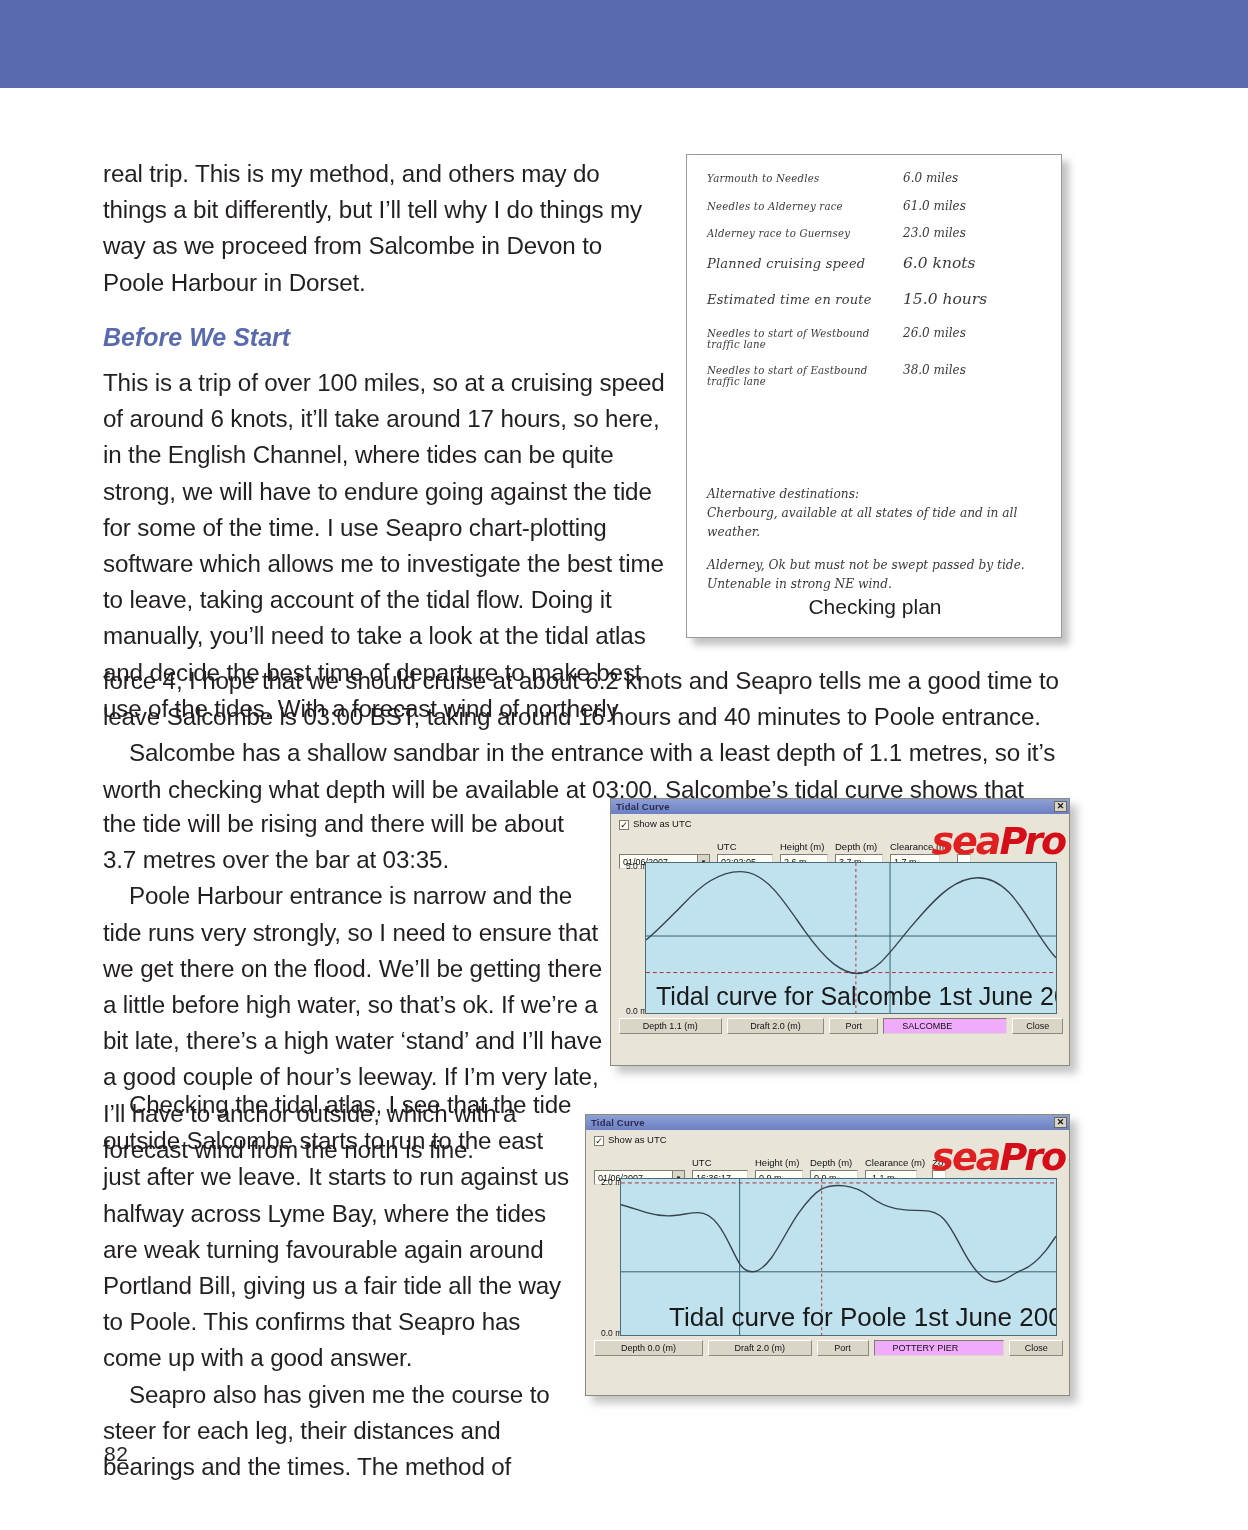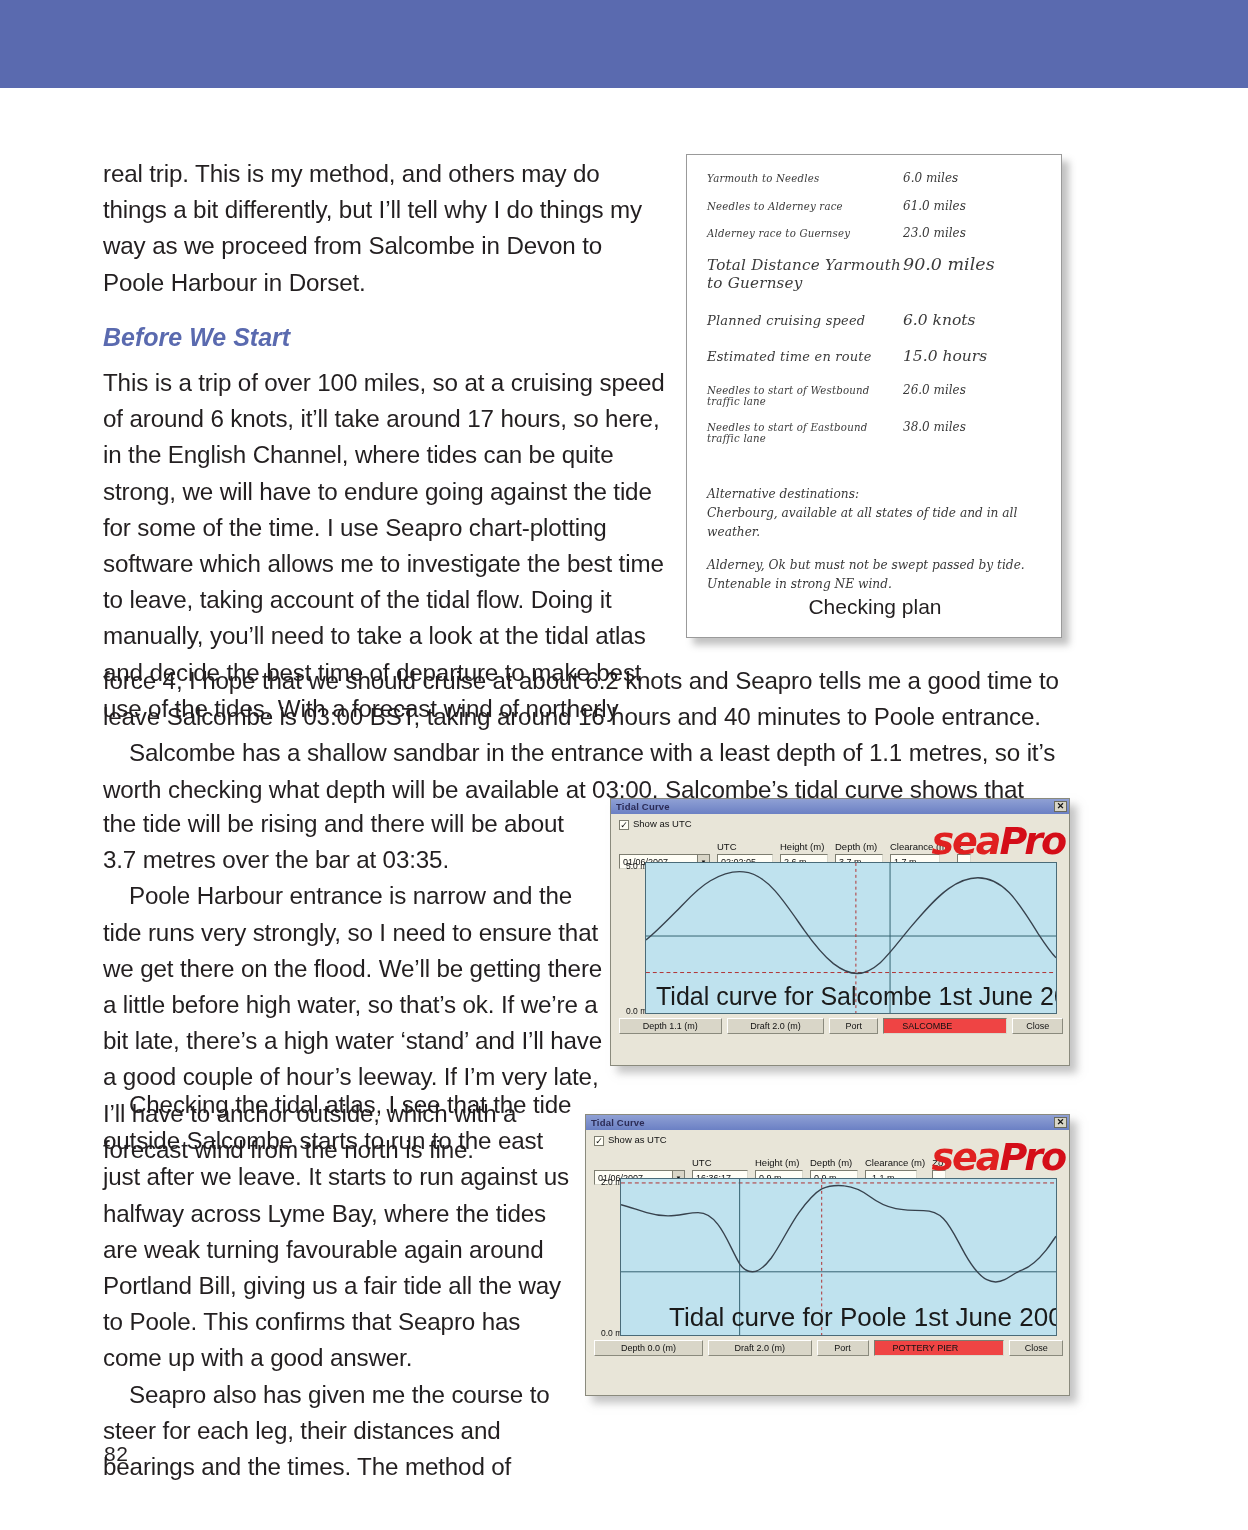--- a/index.html
+++ b/index.html
@@ -176,21 +176,21 @@
     border-top-color:#ffffff; border-left-color:#ffffff;
     font-size:9px; color:#111; height:16px;
     display:flex; align-items:center; justify-content:center;
     white-space:nowrap;
   }
   .sp-btn-depth{ width:118px; }
   .sp-btn-draft{ width:112px; }
   .sp-btn-port{ width:56px; }
   .sp-btn-close{ width:58px; margin-left:auto; }
   .sp-portbox{
-    background:#ef4444; border:1px solid #7d7d70;
+    background:#f0abfc; border:1px solid #7d7d70;
     border-right-color:#d8d8cc; border-bottom-color:#d8d8cc;
     font-size:9px; color:#111; height:16px; width:140px;
     display:flex; align-items:center; padding-left:18px;
     white-space:nowrap;
   }
 </style>
 </head>
 <body>
 
 <div class="top-banner"></div>
@@ -229,24 +229,20 @@
     <div class="op-row">
       <span class="op-label">Needles to Alderney race</span>
       <span class="op-value">61.0 miles</span>
     </div>
 
     <div class="op-row">
       <span class="op-label">Alderney race to Guernsey</span>
       <span class="op-value">23.0 miles</span>
     </div>
 
-    <div class="op-row big">
-      <span class="op-label">Total Distance Yarmouth to Guernsey</span>
-      <span class="op-value">90.0 miles</span>
-    </div>
 
     <div class="op-row mid">
       <span class="op-label">Planned cruising speed</span>
       <span class="op-value">6.0 knots</span>
     </div>
 
     <div class="op-row mid">
       <span class="op-label">Estimated time en route</span>
       <span class="op-value">15.0 hours</span>
     </div>

